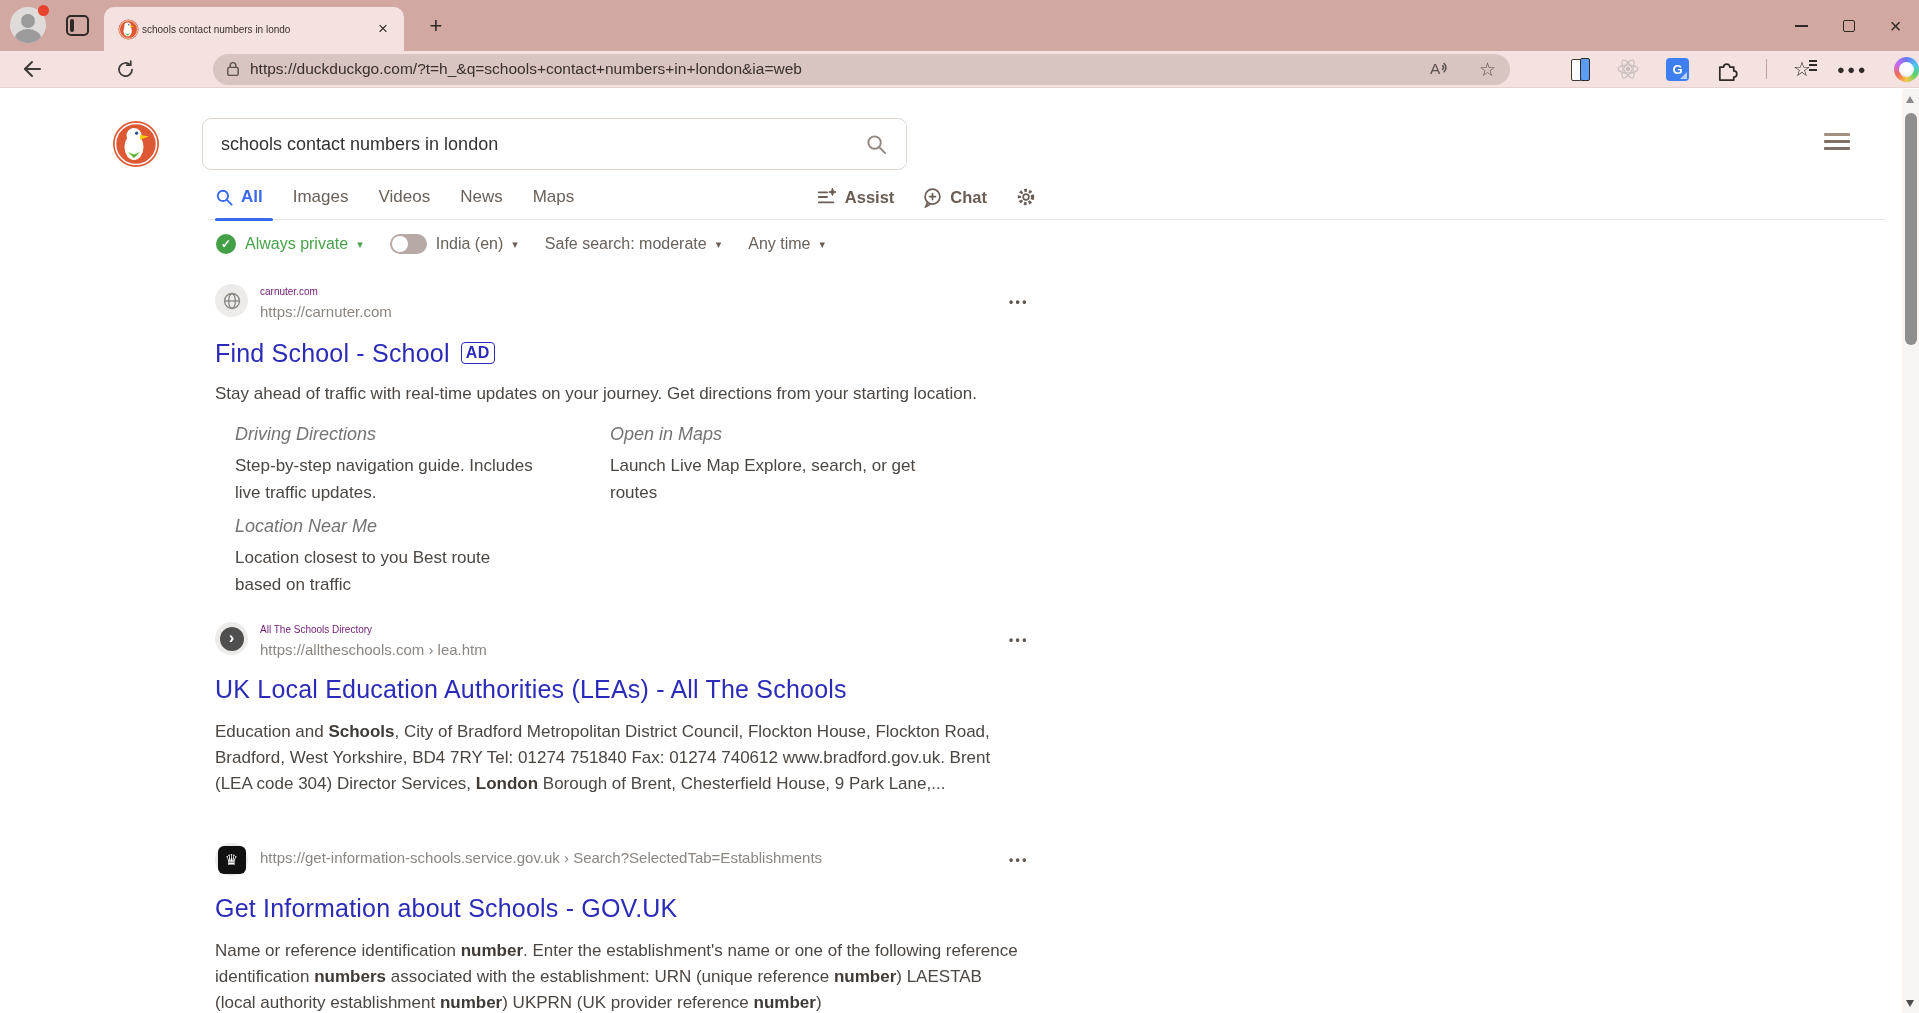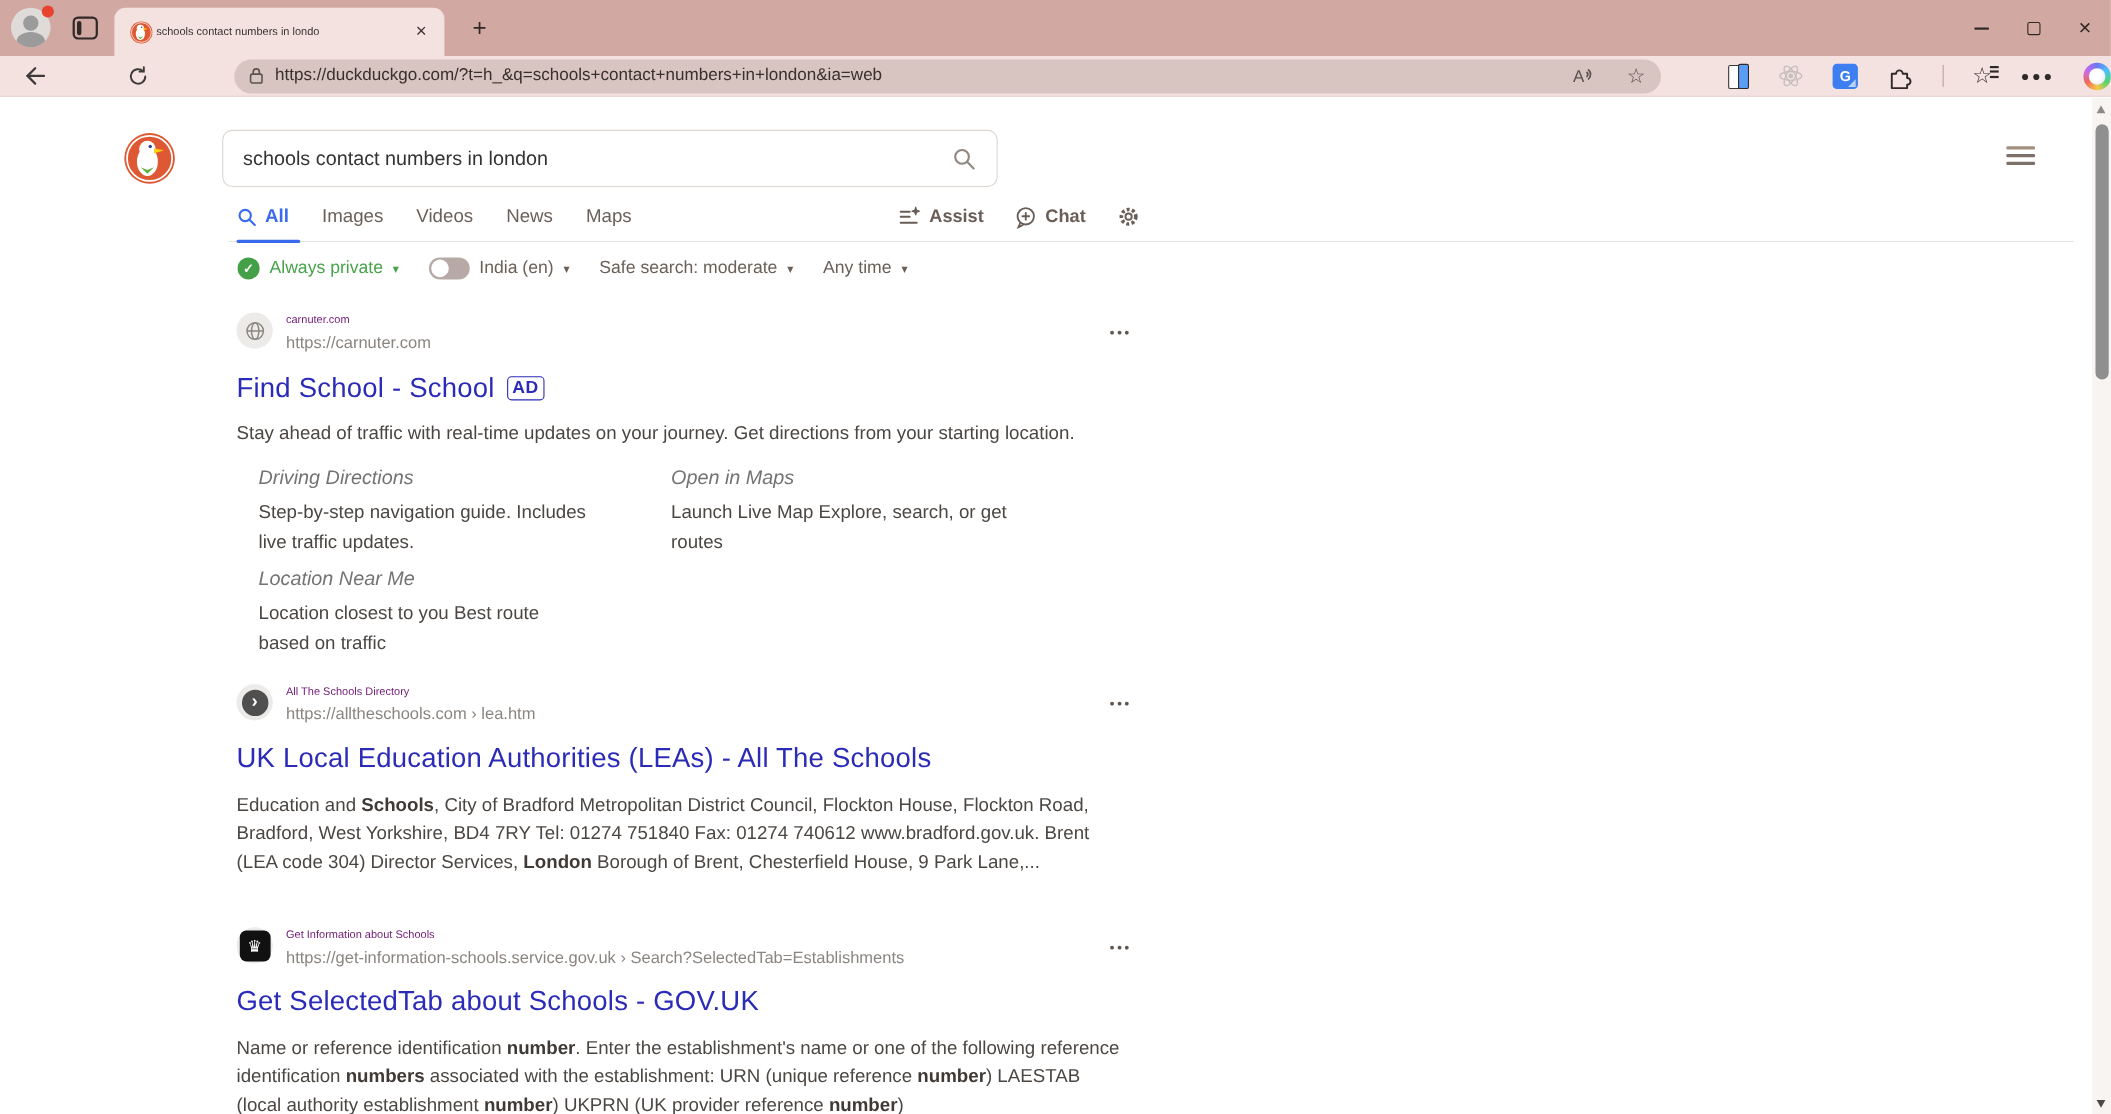--- a/index.html
+++ b/index.html
@@ -363,26 +363,25 @@
       <div><a class="result-title" href="#" style="margin-top:18px">UK Local Education Authorities (LEAs) - All The Schools</a></div>
       <div class="snippet"><span>Education and </span><span class="seg-b">Schools</span><span>, City of Bradford Metropolitan District Council, Flockton House, Flockton Road, Bradford, West Yorkshire, BD4 7RY Tel: 01274 751840 Fax: 01274 740612 www.bradford.gov.uk. Brent (LEA code 304) Director Services, </span><span class="seg-b">London</span><span> Borough of Brent, Chesterfield House, 9 Park Lane,...</span></div>
     </div>
 
     <div class="result r3">
       <div class="result-header">
         <div class="favicon-wrap">
           <div class="gov-favicon">♛</div>
         </div>
         <div class="src-lines">
-          <div class="src-name">Get Information about Schools</div>
           <div class="src-url">https://get-information-schools.service.gov.uk › Search?SelectedTab=Establishments</div>
         </div>
         <div class="result-menu">•••</div>
       </div>
-      <div><a class="result-title" href="#" style="margin-top:18px">Get SelectedTab about Schools - GOV.UK</a></div>
+      <div><a class="result-title" href="#" style="margin-top:18px">Get Information about Schools - GOV.UK</a></div>
       <div class="snippet"><span>Name or reference identification </span><span class="seg-b">number</span><span>. Enter the establishment's name or one of the following reference identification </span><span class="seg-b">numbers</span><span> associated with the establishment: URN (unique reference </span><span class="seg-b">number</span><span>) LAESTAB (local authority establishment </span><span class="seg-b">number</span><span>) UKPRN (UK provider reference </span><span class="seg-b">number</span><span>)</span></div>
     </div>
 
   </div>
 </div>
 
 <div class="scrollbar">
   <div class="sb-up"></div>
   <div class="sb-thumb"></div>
   <div class="sb-down"></div>

